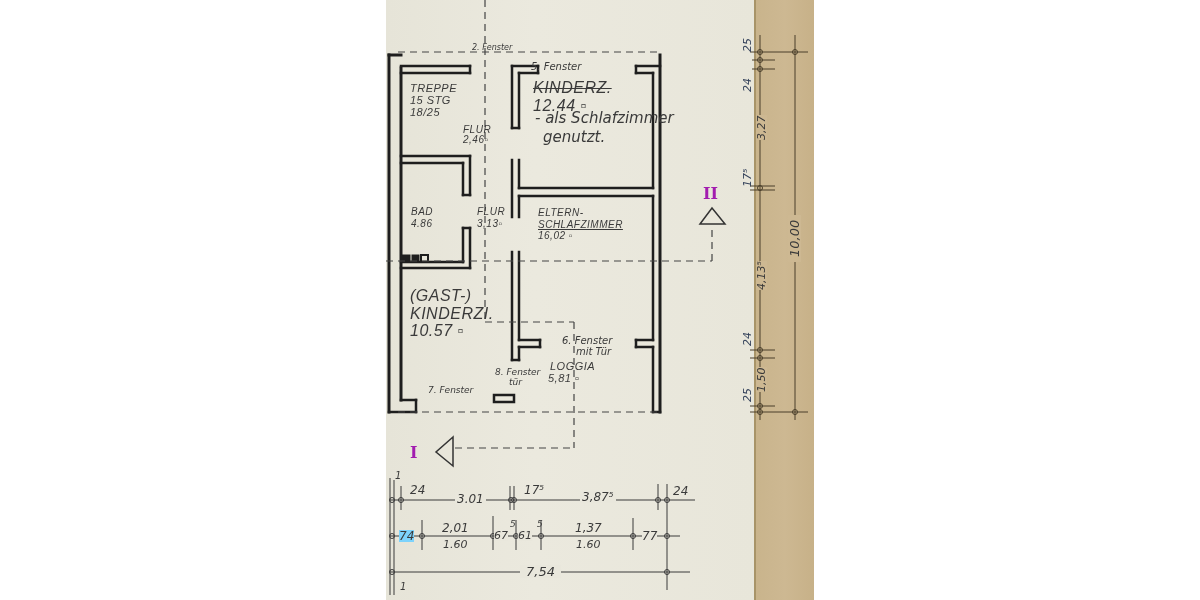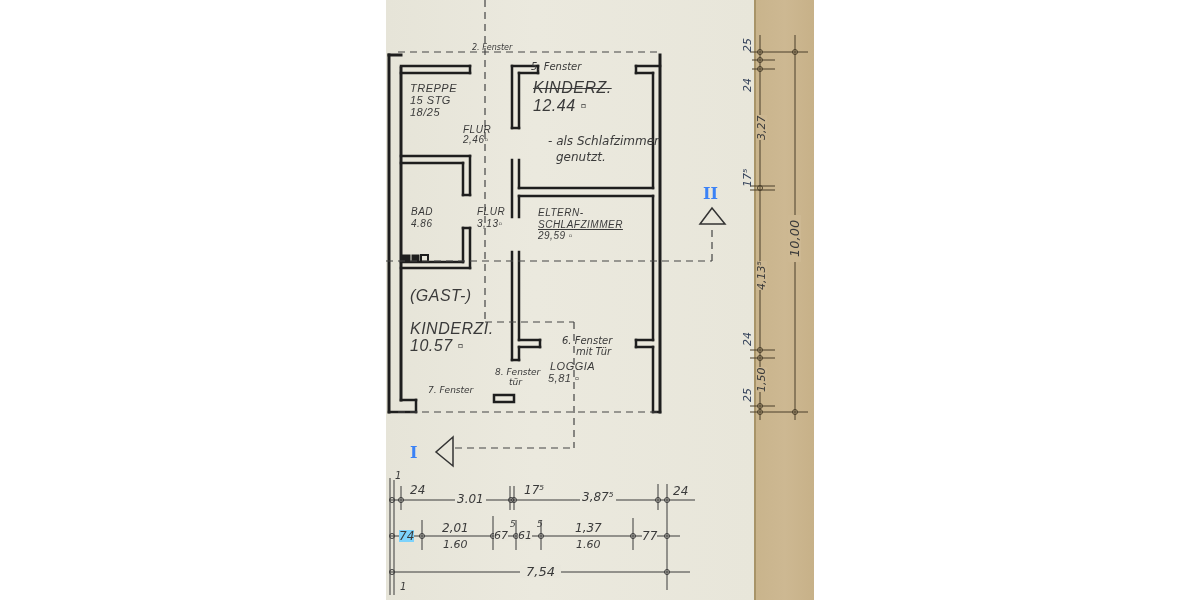--- a/index.html
+++ b/index.html
@@ -23,21 +23,21 @@
     svg.plan { position: absolute; left: 0; top: 0; }
     .hw {
       position: absolute; color: #3a3a3a;
       font-family: "DejaVu Sans", sans-serif; font-style: oblique;
       white-space: nowrap; line-height: 1;
     }
     .cap { font-family: "Liberation Sans", sans-serif; letter-spacing: 0.5px; }
     .ul { text-decoration: underline; }
     .strike { text-decoration: line-through; }
     .rot { transform-origin: left top; transform: rotate(-90deg); }
-    .sec-label { position: absolute; font-family: "DejaVu Serif", serif; font-weight: bold; font-size: 16px; color: #3b82f6; }
+    .sec-label { position: absolute; font-family: "DejaVu Serif", serif; font-weight: bold; font-size: 16px; color: #a21caf; }
   </style>
 </head>
 <body>
 
 <div class="paper"></div>
 <div class="paper2-edge"></div>
 <div class="paper2"></div>
 
 <svg class="plan" width="1200" height="600">
   <g stroke="#1e1e1e" fill="none" stroke-linecap="square">
@@ -196,21 +196,21 @@
   <div style="margin-top:1px">18/25</div>
 </div>
 
 <div class="hw" style="left:531px;top:62px;font-size:10px;">5. Fenster</div>
 <div class="hw" style="left:472px;top:44px;font-size:8px;">2. Fenster</div>
 
 <div class="hw cap" style="left:533px;top:80px;font-size:16px;">
   <div class="strike">KINDERZ.</div>
   <div style="margin-top:2px">12.44 ▫</div>
 </div>
-<div class="hw" style="left:548px;top:111px;font-size:12px;margin-top:24px;">
+<div class="hw" style="left:535px;top:111px;font-size:15px;">
   <div>- als Schlafzimmer</div>
   <div style="margin-top:4px;margin-left:8px">genutzt.</div>
 </div>
 
 <div class="hw cap" style="left:463px;top:125px;font-size:10px;">
   <div>FLUR</div>
   <div>2,46▫</div>
 </div>
 
 <div class="hw cap" style="left:411px;top:207px;font-size:10px;">
@@ -219,26 +219,26 @@
 </div>
 
 <div class="hw cap" style="left:477px;top:207px;font-size:10px;">
   <div>FLUR</div>
   <div style="margin-top:2px">3,13▫</div>
 </div>
 
 <div class="hw cap" style="left:538px;top:208px;font-size:10px;">
   <div>ELTERN-</div>
   <div class="ul" style="margin-top:2px">SCHLAFZIMMER</div>
-  <div style="margin-top:1px">29,59 ▫</div>
+  <div style="margin-top:1px">16,02 ▫</div>
 </div>
 
 <div class="hw cap" style="left:410px;top:288px;font-size:16px;">
   <div>(GAST-)</div>
-  <div style="margin-top:17px">KINDERZI.</div>
+  <div style="margin-top:2px">KINDERZI.</div>
   <div style="margin-top:1px">10.57 ▫</div>
 </div>
 
 <div class="hw" style="left:562px;top:336px;font-size:10px;">
   <div>6. Fenster</div>
   <div style="margin-left:14px;margin-top:1px">mit Tür</div>
 </div>
 <div class="hw cap" style="left:550px;top:361px;font-size:11px;">
   <div>LOGGIA</div>
   <div style="margin-left:-2px;margin-top:1px">5,81 ▫</div>

